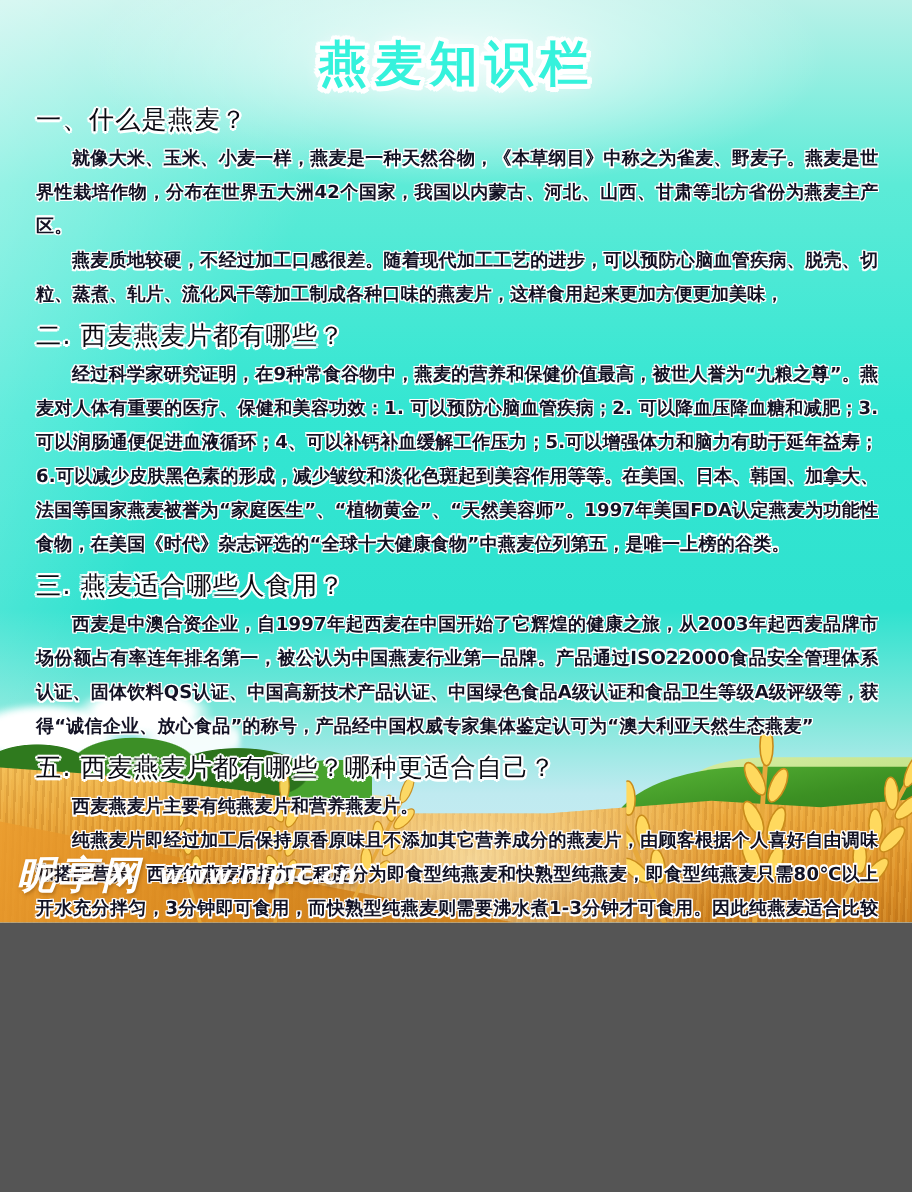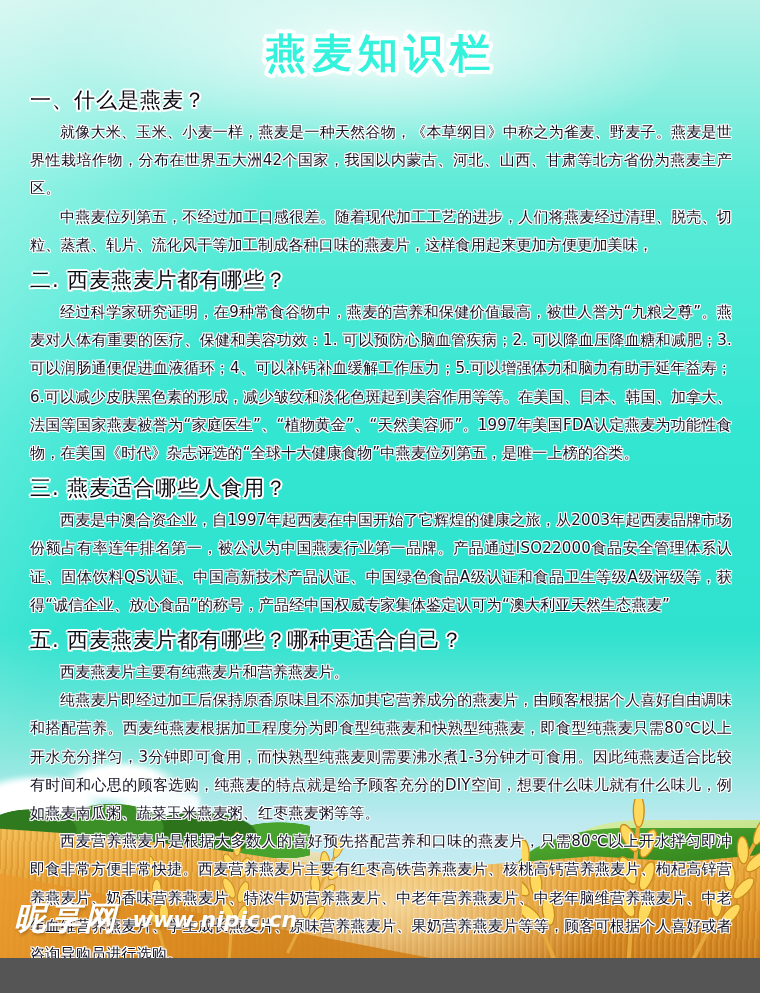--- a/index.html
+++ b/index.html
@@ -1,17 +1,17 @@
 <!DOCTYPE html>
 <html><head>
 <meta charset="utf-8">
 <style>
   html,body{margin:0;padding:0;background:#555;}
   .poster{
-    position:relative;width:760px;height:958px;overflow:hidden;
+    position:relative;width:760px;height:769px;overflow:hidden;
     font-family:"DejaVu Sans",sans-serif;
     background:
       radial-gradient(ellipse 430px 150px at 50% 48px, rgba(255,255,255,.85), rgba(255,255,255,0) 72%),
       linear-gradient(115deg, rgba(255,255,255,.45) 0%, rgba(255,255,255,0) 30%),
       linear-gradient(to bottom,
         #b9f1e8 0%, #5cebd7 20%, #33e6d2 45%, #2fe2cf 66%,
         #84e8dc 78%, #bfeaf0 86%, #cdeef5 100%);
   }
   
   .cloud{position:absolute;left:-50px;bottom:128px;width:250px;height:80px;z-index:1;
@@ -52,21 +52,21 @@
     text-shadow:
       -4px 0 0 #fff,4px 0 0 #fff,0 -4px 0 #fff,0 4px 0 #fff,
       -3px -3px 0 #fff,3px -3px 0 #fff,-3px 3px 0 #fff,3px 3px 0 #fff,
       -4px 2px 0 #fff,4px -2px 0 #fff,2px 4px 0 #fff,-2px -4px 0 #fff,
       0 0 14px rgba(255,255,255,.95);}
   .sec-h{margin:7px 0 4px;font-size:21px;font-weight:normal;letter-spacing:1px;color:#0a0a12;
     text-shadow:
       2px 0 0 #fff,-2px 0 0 #fff,0 2px 0 #fff,0 -2px 0 #fff,
       1.5px 1.5px 0 #fff,-1.5px 1.5px 0 #fff,1.5px -1.5px 0 #fff,-1.5px -1.5px 0 #fff;}
   .content section:first-of-type .sec-h{margin-top:0;}
-  .para{margin:0;font-size:15px;line-height:28.2px;font-weight:normal;color:#121224;
+  .para{margin:0;font-size:15px;line-height:28.2px;font-weight:bold;color:#121224;
     text-align:justify;text-indent:2em;letter-spacing:.2px;
     text-shadow:
       1px 0 0 #fff,-1px 0 0 #fff,0 1px 0 #fff,0 -1px 0 #fff,
       1px 1px 0 #fff,-1px 1px 0 #fff,1px -1px 0 #fff,-1px -1px 0 #fff;}
   
   .watermark{position:absolute;left:14px;bottom:17px;z-index:6;color:#fff;font-style:italic;
     font-weight:bold;text-shadow:1px 2px 3px rgba(90,50,0,.35);white-space:nowrap;}
   .watermark .site-name{font-size:32px;letter-spacing:3px;vertical-align:middle;}
   .watermark .site-url{font-size:22px;margin-left:8px;vertical-align:middle;}
   .footer-id{position:absolute;right:10px;bottom:14px;z-index:6;font-size:14px;
@@ -110,21 +110,21 @@
     <use href="#spike" transform="translate(70 -6) scale(1.15)"></use>
     <use href="#spike" transform="translate(128 2) rotate(24 20 132) scale(1.05)"></use>
   </svg>
 
   <div class="content">
     <h1 class="title">燕麦知识栏</h1>
 
     <section>
       <h2 class="sec-h">一、什么是燕麦？</h2>
       <p class="para">就像大米、玉米、小麦一样，燕麦是一种天然谷物，《本草纲目》中称之为雀麦、野麦子。燕麦是世界性栽培作物，分布在世界五大洲42个国家，我国以内蒙古、河北、山西、甘肃等北方省份为燕麦主产区。</p>
-      <p class="para">中燕麦位列第五，不经过加工口感很差。随着现代加工工艺的进步，人们将燕麦经过清理、脱壳、切粒、蒸煮、轧片、流化风干等加工制成各种口味的燕麦片，这样食用起来更加方便更加美味，</p>
+      <p class="para">燕麦质地较硬，不经过加工口感很差。随着现代加工工艺的进步，可以预防心脑血管疾病、脱壳、切粒、蒸煮、轧片、流化风干等加工制成各种口味的燕麦片，这样食用起来更加方便更加美味，</p>
     </section>
 
     <section>
       <h2 class="sec-h">二. 西麦燕麦片都有哪些？</h2>
       <p class="para">经过科学家研究证明，在9种常食谷物中，燕麦的营养和保健价值最高，被世人誉为“九粮之尊”。燕麦对人体有重要的医疗、保健和美容功效：1. 可以预防心脑血管疾病；2. 可以降血压降血糖和减肥；3.可以润肠通便促进血液循环；4、可以补钙补血缓解工作压力；5.可以增强体力和脑力有助于延年益寿；6.可以减少皮肤黑色素的形成，减少皱纹和淡化色斑起到美容作用等等。在美国、日本、韩国、加拿大、法国等国家燕麦被誉为“家庭医生”、“植物黄金”、“天然美容师”。1997年美国FDA认定燕麦为功能性食物，在美国《时代》杂志评选的“全球十大健康食物”中燕麦位列第五，是唯一上榜的谷类。</p>
     </section>
 
     <section>
       <h2 class="sec-h">三. 燕麦适合哪些人食用？</h2>
     </section>

